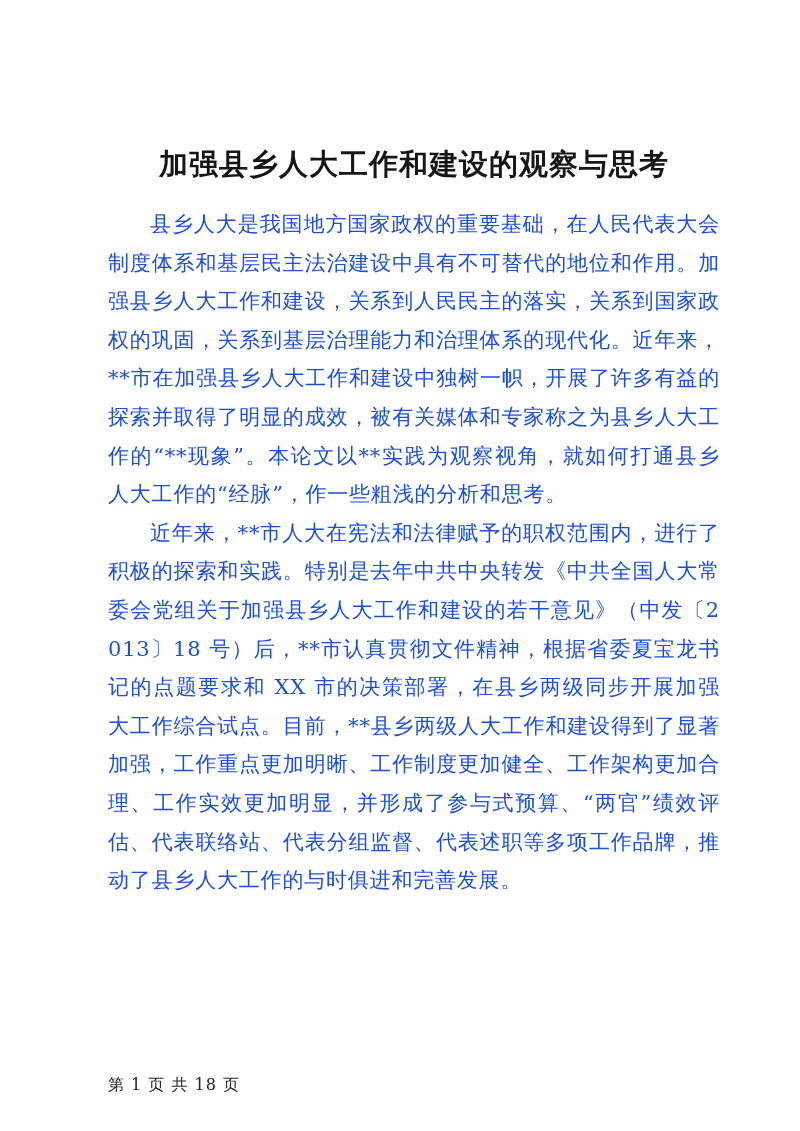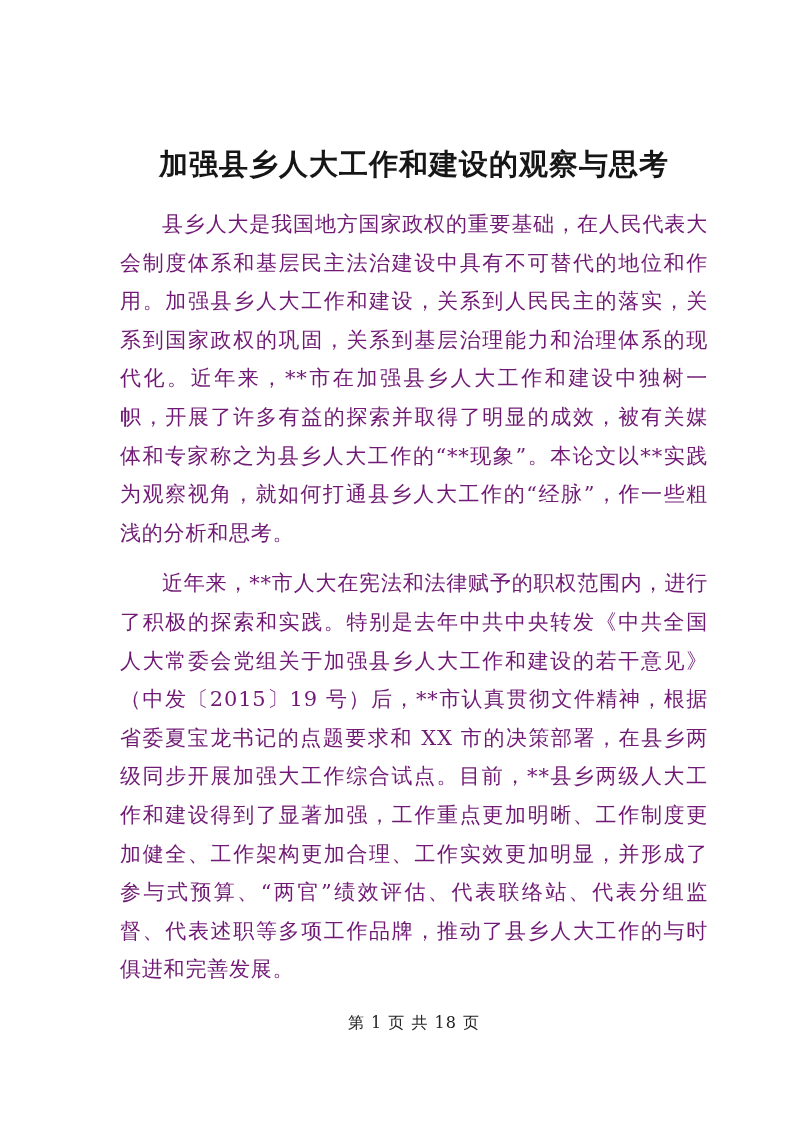--- a/index.html
+++ b/index.html
@@ -25,45 +25,44 @@
   .title {
     margin: 0 0 17px 0;
     font-size: 29px;
     font-weight: bold;
     line-height: 48px;
     text-align: center;
     letter-spacing: 1px;
     color: #161616;
   }
   .para {
-    margin: 12px;
+    margin: 0;
     font-size: 21px;
     line-height: 38.6px;
     letter-spacing: 0.8px;
     text-align: justify;
     text-justify: inter-ideograph;
     text-indent: 42px;
-    color: #701a75;
+    color: #1d4ed8;
     word-break: break-all;
   }
   .footer {
     position: absolute;
-    top: 1011px;
+    top: 1073px;
     left: 108px;
     width: 612px;
-    text-align: center;
     font-size: 16px;
     line-height: 24px;
     letter-spacing: 1px;
     color: #222222;
   }
 </style>
 </head>
 <body>
 
 <div class="doc">
   <div class="content">
     <h1 class="title">加强县乡人大工作和建设的观察与思考</h1>
     <p class="para">县乡人大是我国地方国家政权的重要基础，在人民代表大会制度体系和基层民主法治建设中具有不可替代的地位和作用。加强县乡人大工作和建设，关系到人民民主的落实，关系到国家政权的巩固，关系到基层治理能力和治理体系的现代化。近年来，**市在加强县乡人大工作和建设中独树一帜，开展了许多有益的探索并取得了明显的成效，被有关媒体和专家称之为县乡人大工作的“**现象”。本论文以**实践为观察视角，就如何打通县乡人大工作的“经脉”，作一些粗浅的分析和思考。</p>
-    <p class="para">近年来，**市人大在宪法和法律赋予的职权范围内，进行了积极的探索和实践。特别是去年中共中央转发《中共全国人大常委会党组关于加强县乡人大工作和建设的若干意见》（中发〔2015〕19 号）后，**市认真贯彻文件精神，根据省委夏宝龙书记的点题要求和 XX 市的决策部署，在县乡两级同步开展加强大工作综合试点。目前，**县乡两级人大工作和建设得到了显著加强，工作重点更加明晰、工作制度更加健全、工作架构更加合理、工作实效更加明显，并形成了参与式预算、“两官”绩效评估、代表联络站、代表分组监督、代表述职等多项工作品牌，推动了县乡人大工作的与时俱进和完善发展。</p>
+    <p class="para">近年来，**市人大在宪法和法律赋予的职权范围内，进行了积极的探索和实践。特别是去年中共中央转发《中共全国人大常委会党组关于加强县乡人大工作和建设的若干意见》（中发〔2013〕18 号）后，**市认真贯彻文件精神，根据省委夏宝龙书记的点题要求和 XX 市的决策部署，在县乡两级同步开展加强大工作综合试点。目前，**县乡两级人大工作和建设得到了显著加强，工作重点更加明晰、工作制度更加健全、工作架构更加合理、工作实效更加明显，并形成了参与式预算、“两官”绩效评估、代表联络站、代表分组监督、代表述职等多项工作品牌，推动了县乡人大工作的与时俱进和完善发展。</p>
   </div>
   <div class="footer">第 1 页 共 18 页</div>
 </div>
 
 </body></html>

